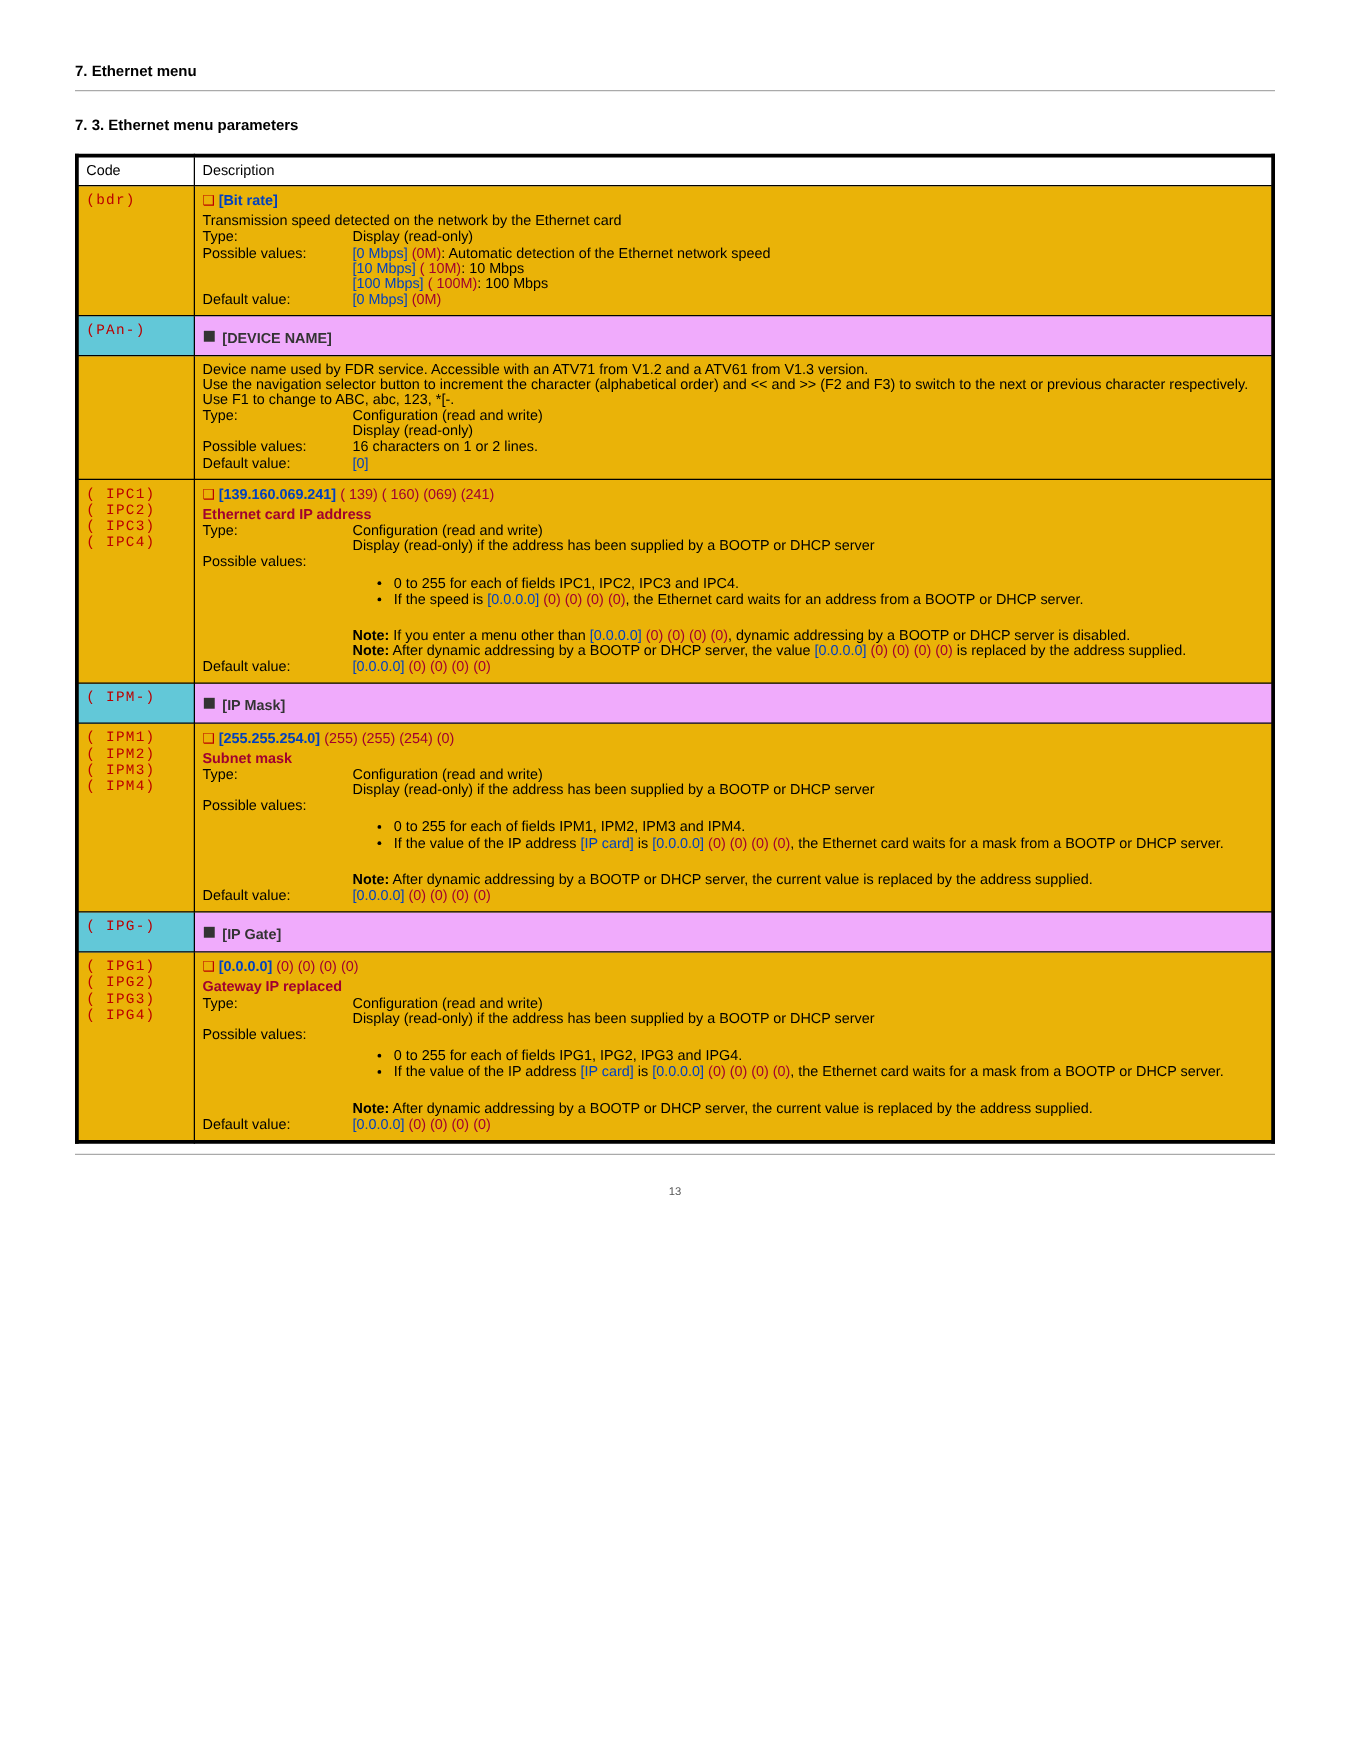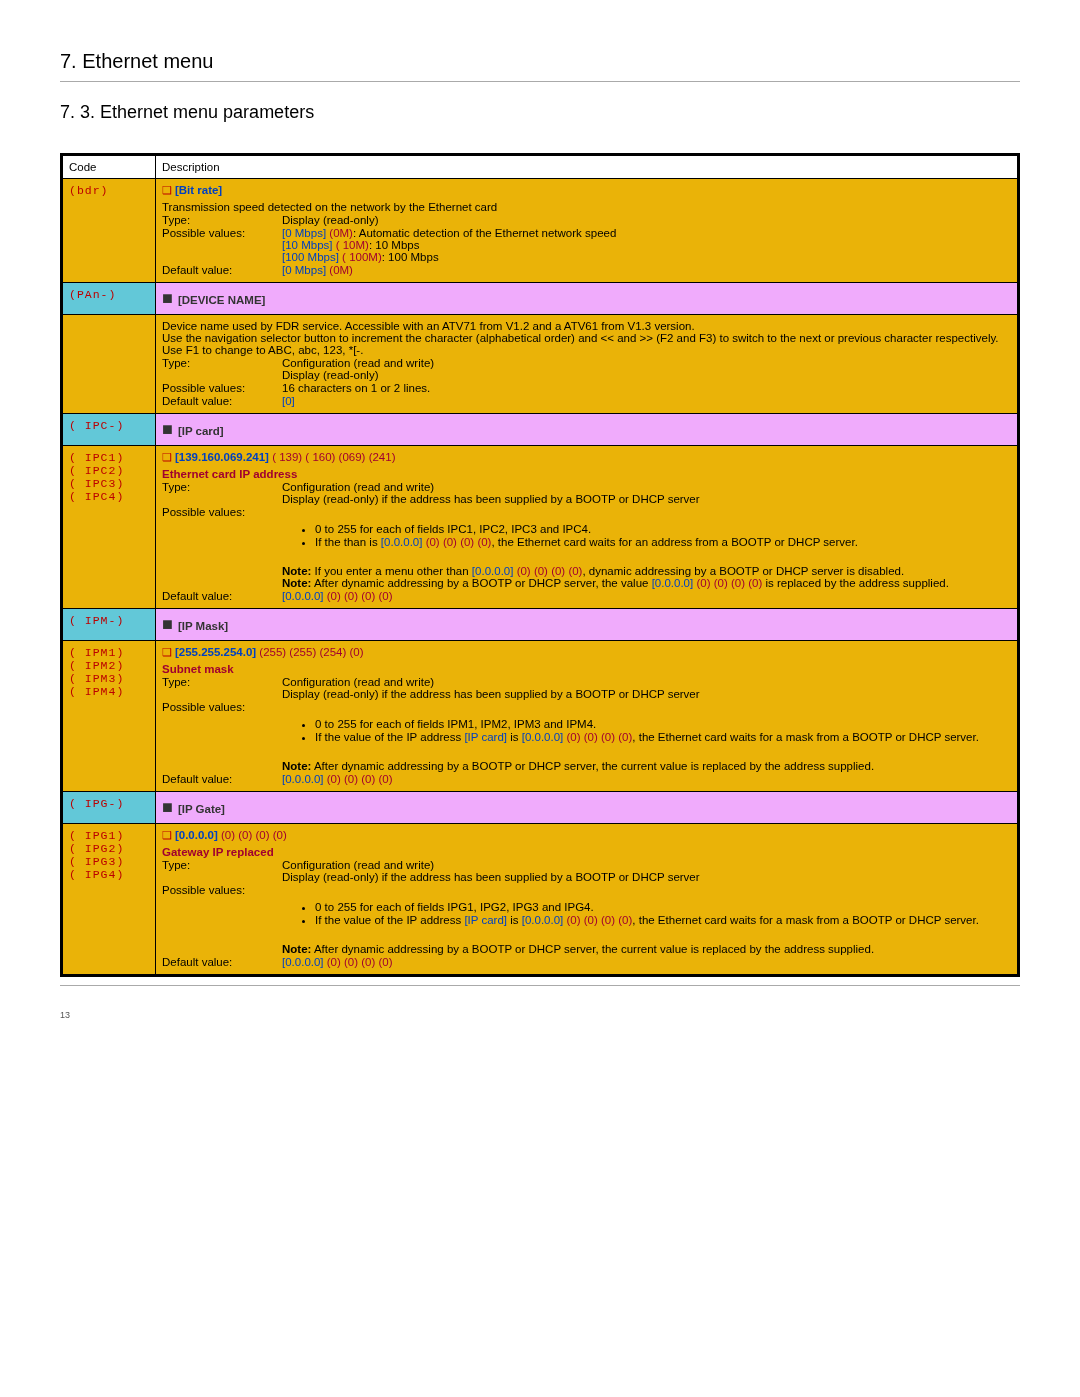--- a/index.html
+++ b/index.html
@@ -1,37 +1,37 @@
 <!DOCTYPE html>
 <html><head>
 <meta charset="utf-8">
 <style>
 body{margin:0;padding:40px 60px;font-family:Arial,Helvetica,sans-serif;font-size:12px;color:#000;background:#fff}
-h1{font-size:20px;font-weight:normal;margin:10px 0 6px}
+h1{font-size:12px;font-weight:bold;margin:10px 0 6px}
 hr{border:none;border-top:1px solid #aaa;margin:8px 0 20px}
-h2{font-size:18px;font-weight:normal;margin:16px 0 30px}
+h2{font-size:12px;font-weight:bold;margin:16px 0 16px}
 table.main{width:100%;border-collapse:collapse;border:3px solid #000}
 table.main>tbody>tr>td{border:1px solid #000;padding:5px 6px;vertical-align:top;font-size:11.5px}
 tr.hdr td{background:#fff;font-weight:normal;border-bottom:2px solid #000}
 td.code{width:80px;background:#eab308;color:#b00;font-family:"Courier New",monospace;letter-spacing:1px;font-size:12px;white-space:pre-line}
 td.desc{background:#eab308}
 td.section-code{background:#62c8d8;color:#b00;font-family:"Courier New",monospace;letter-spacing:1px;font-size:12.5px}
 td.section-title{background:#f0abfc;color:#333;font-size:22px;font-weight:bold;padding:3px 6px}
 td.section-title::before{content:"■ ";font-size:18px}
 .q{margin:0 0 4px}
 .q::before{content:"❑ ";color:#b00;font-size:11px}
 .link{color:#0040c0}
 .red{color:#a00030}
 .lbl-row{display:flex;margin:1px 0}
 .lbl{width:120px;flex-shrink:0}
 .val{flex:1}
 .bold{font-weight:bold}
 ul{margin:17px;padding-left:16px}
 li{margin:1px 0}
-.pgnum{text-align:left;font-size:9px;color:#555;margin-top:24px}
+.pgnum{text-align:center;font-size:9px;color:#555;margin-top:24px}
 </style>
 </head>
 <body>
 
 <h1>7. Ethernet menu</h1>
 <hr>
 <h2>7. 3. Ethernet menu parameters</h2>
 
 <table class="main">
     <tbody>
@@ -83,41 +83,37 @@
             <div class="val">16 characters on 1 or 2 lines.</div>
           </div>
   <div class="lbl-row">
             <div class="lbl">Default value:</div>
             <div class="val link">[0]</div>
           </div>
  </td>
 </tr>
 
 <tr>
- <td class="section-code">( IPC-)</td>
- <td class="section-title">[IP card]</td>
-</tr>
-<tr>
  <td class="code">( IPC1)
 ( IPC2)
 ( IPC3)
 ( IPC4)</td>
  <td class="desc">
   <div class="q"><span class="link bold">[139.160.069.241]</span> <span class="red">( 139) ( 160) (069) (241)</span></div>
   <div class="red bold">Ethernet card IP address</div>
   <div class="lbl-row">
             <div class="lbl">Type:</div>
             <div class="val"><span>Configuration (read and write)</span><br><span>Display (read-only) if the address has been supplied by a BOOTP or DHCP server</span></div>
           </div>
   <div class="lbl-row">
             <div class="lbl">Possible values:</div>
             <div class="val">
    <ul>
     <li>0 to 255 for each of fields IPC1, IPC2, IPC3 and IPC4.</li>
-    <li><span>If the than is </span><span class="link">[0.0.0.0]</span> <span class="red">(0) (0) (0) (0)</span><span>, the Ethernet card waits for an address from a BOOTP or DHCP server.</span></li>
+    <li><span>If the speed is </span><span class="link">[0.0.0.0]</span> <span class="red">(0) (0) (0) (0)</span><span>, the Ethernet card waits for an address from a BOOTP or DHCP server.</span></li>
    </ul>
    <div><span class="bold">Note:</span><span> If you enter a menu other than </span><span class="link">[0.0.0.0]</span> <span class="red">(0) (0) (0) (0)</span><span>, dynamic addressing by a BOOTP or DHCP server is disabled.</span></div>
    <div><span class="bold">Note:</span><span> After dynamic addressing by a BOOTP or DHCP server, the value </span><span class="link">[0.0.0.0]</span> <span class="red">(0) (0) (0) (0)</span><span> is replaced by the address supplied.</span></div>
   </div>
           </div>
   <div class="lbl-row">
             <div class="lbl">Default value:</div>
             <div class="val"><span class="link">[0.0.0.0]</span> <span class="red">(0) (0) (0) (0)</span></div>
           </div>
  </td>

